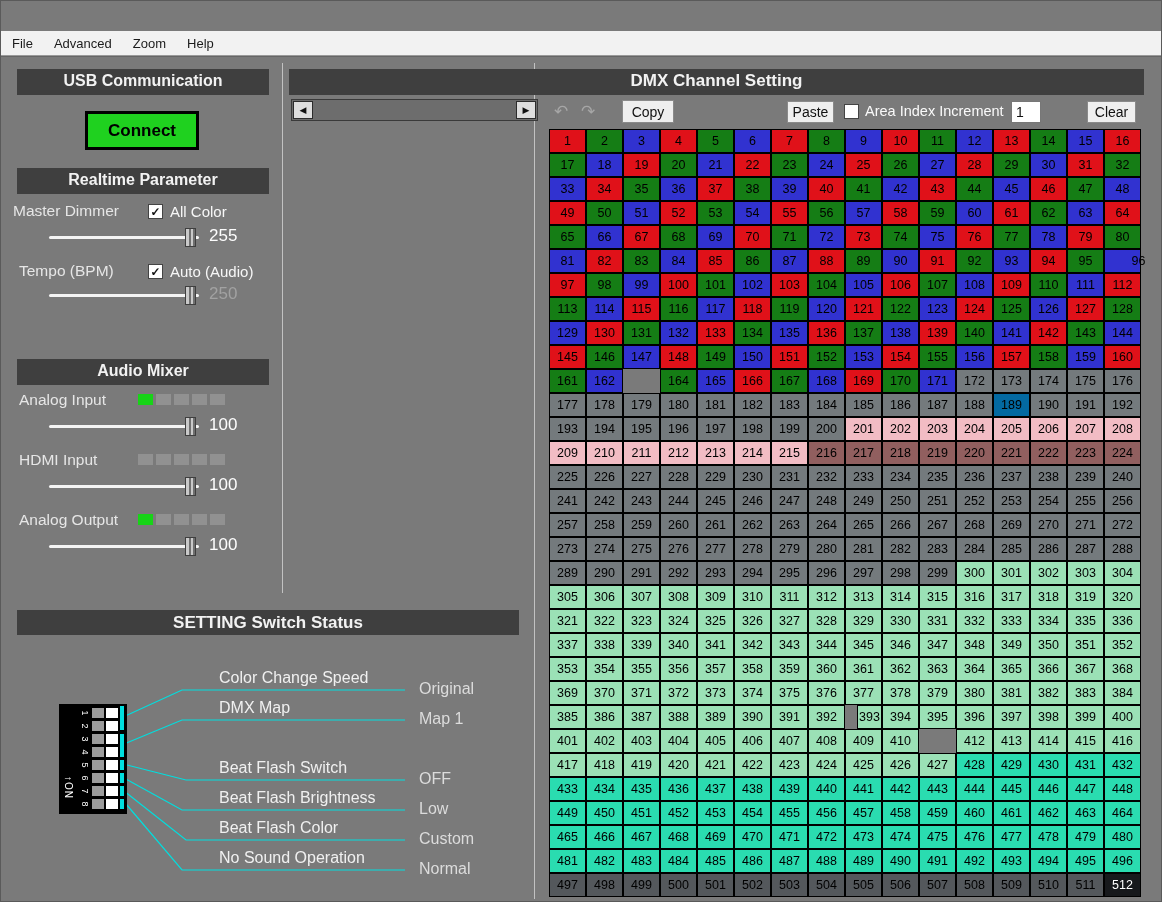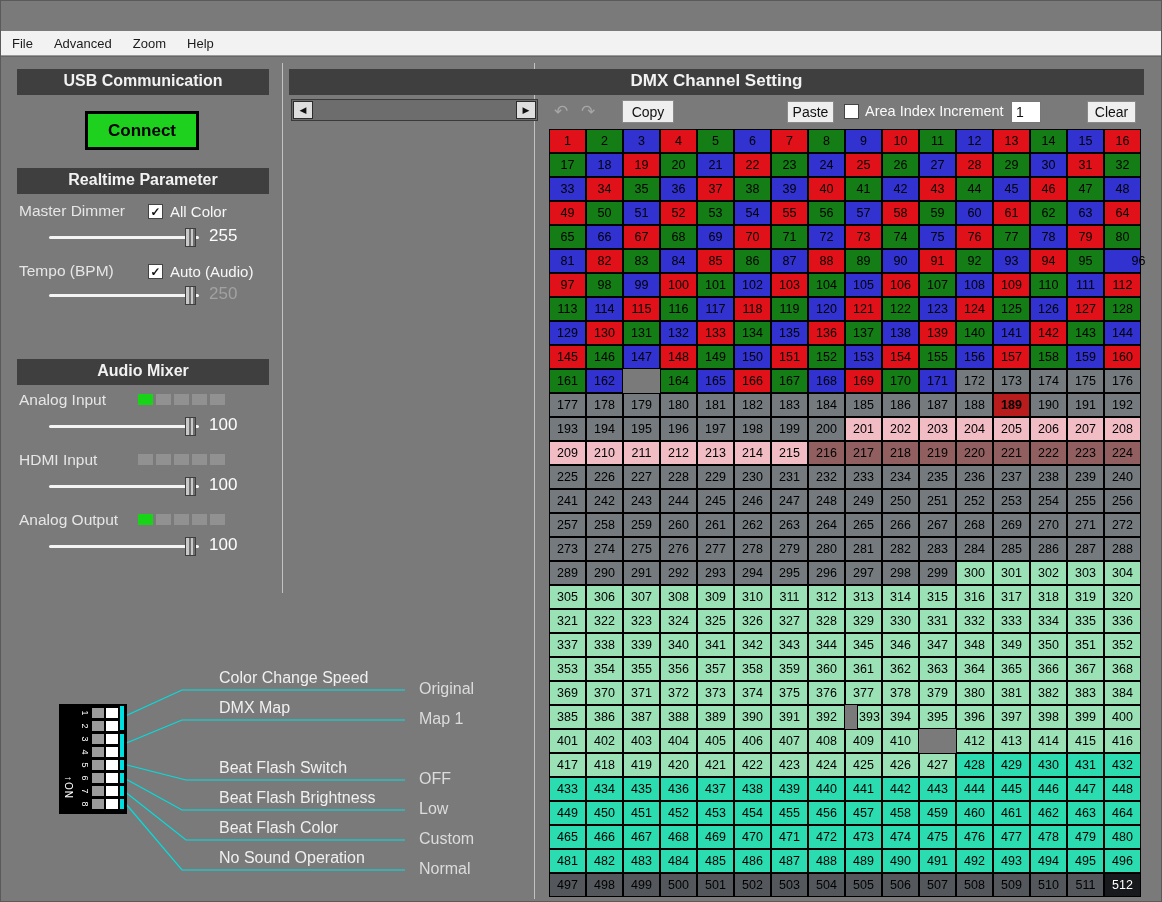--- a/index.html
+++ b/index.html
@@ -84,21 +84,21 @@
   </div>
 
   <div class="vline" style="left:281px; top:62px; height:530px;"></div>
   <div class="vline" style="left:533px; top:62px; height:836px;"></div>
 
   <div class="sect-header h23" style="left:16px; top:68px; width:252px;">USB Communication</div>
   <div class="connect">Connect</div>
 
   <div class="sect-header h23" style="left:16px; top:167px; width:252px;">Realtime Parameter</div>
 
-  <div class="lbl" style="left:18px; top:201px;">Master Dimmer</div>
+  <div class="lbl" style="left:12px; top:201px;">Master Dimmer</div>
   <div class="checkbox" style="left:147px; top:203px;">✓</div>
   <div class="cb-label" style="left:169px; top:202px;">All Color</div>
   <div class="track" style="left:48px; top:235px; width:150px;"></div>
   <div class="thumb" style="left:184px; top:227px;"></div>
   <div class="val" style="left:208px; top:225px;">255</div>
 
   <div class="lbl" style="left:18px; top:261px;">Tempo (BPM)</div>
   <div class="checkbox" style="left:147px; top:263px;">✓</div>
   <div class="cb-label" style="left:169px; top:262px;">Auto (Audio)</div>
   <div class="track" style="left:48px; top:293px; width:150px;"></div>
@@ -136,20 +136,21 @@
       <div class="seg on"></div>
       <div class="seg"></div>
       <div class="seg"></div>
       <div class="seg"></div>
       <div class="seg"></div>
     </div>
   <div class="track" style="left:48px; top:544px; width:150px;"></div>
   <div class="thumb" style="left:184px; top:536px;"></div>
   <div class="val" style="left:208px; top:534px;">100</div>
 
+  <div class="sect-header" style="left:16px; top:609px; width:502px; height:25px; line-height:25px; font-size:17px;">SETTING Switch Status</div>
 
   <svg class="callouts" viewBox="0 0 560 302">
     <polyline points="122,116 181,89 404,89" fill="none" stroke="#00dfdf" stroke-width="1.2"></polyline>
     <polyline points="123,143 181,119 404,119" fill="none" stroke="#00dfdf" stroke-width="1.2"></polyline>
     <polyline points="122,163 185,179 404,179" fill="none" stroke="#00dfdf" stroke-width="1.2"></polyline>
     <polyline points="123,177 181,209 404,209" fill="none" stroke="#00dfdf" stroke-width="1.2"></polyline>
     <polyline points="123,190 185,239 404,239" fill="none" stroke="#00dfdf" stroke-width="1.2"></polyline>
     <polyline points="125,203 181,269 404,269" fill="none" stroke="#00dfdf" stroke-width="1.2"></polyline>
   </svg>
 
@@ -415,21 +416,21 @@
       <div class="cell" style="background: rgb(116, 122, 125);">179</div>
       <div class="cell" style="background: rgb(116, 122, 125);">180</div>
       <div class="cell" style="background: rgb(116, 122, 125);">181</div>
       <div class="cell" style="background: rgb(116, 122, 125);">182</div>
       <div class="cell" style="background: rgb(116, 122, 125);">183</div>
       <div class="cell" style="background: rgb(116, 122, 125);">184</div>
       <div class="cell" style="background: rgb(116, 122, 125);">185</div>
       <div class="cell" style="background: rgb(116, 122, 125);">186</div>
       <div class="cell" style="background: rgb(116, 122, 125);">187</div>
       <div class="cell" style="background: rgb(116, 122, 125);">188</div>
-      <div class="cell" style="background: #b91c1c; font-weight: bold;">189</div>
+      <div class="cell" style="background: #0369a1;">189</div>
       <div class="cell" style="background: rgb(116, 122, 125);">190</div>
       <div class="cell" style="background: rgb(116, 122, 125);">191</div>
       <div class="cell" style="background: rgb(116, 122, 125);">192</div>
       <div class="cell" style="background: rgb(116, 122, 125);">193</div>
       <div class="cell" style="background: rgb(116, 122, 125);">194</div>
       <div class="cell" style="background: rgb(116, 122, 125);">195</div>
       <div class="cell" style="background: rgb(116, 122, 125);">196</div>
       <div class="cell" style="background: rgb(116, 122, 125);">197</div>
       <div class="cell" style="background: rgb(116, 122, 125);">198</div>
       <div class="cell" style="background: rgb(116, 122, 125);">199</div>

